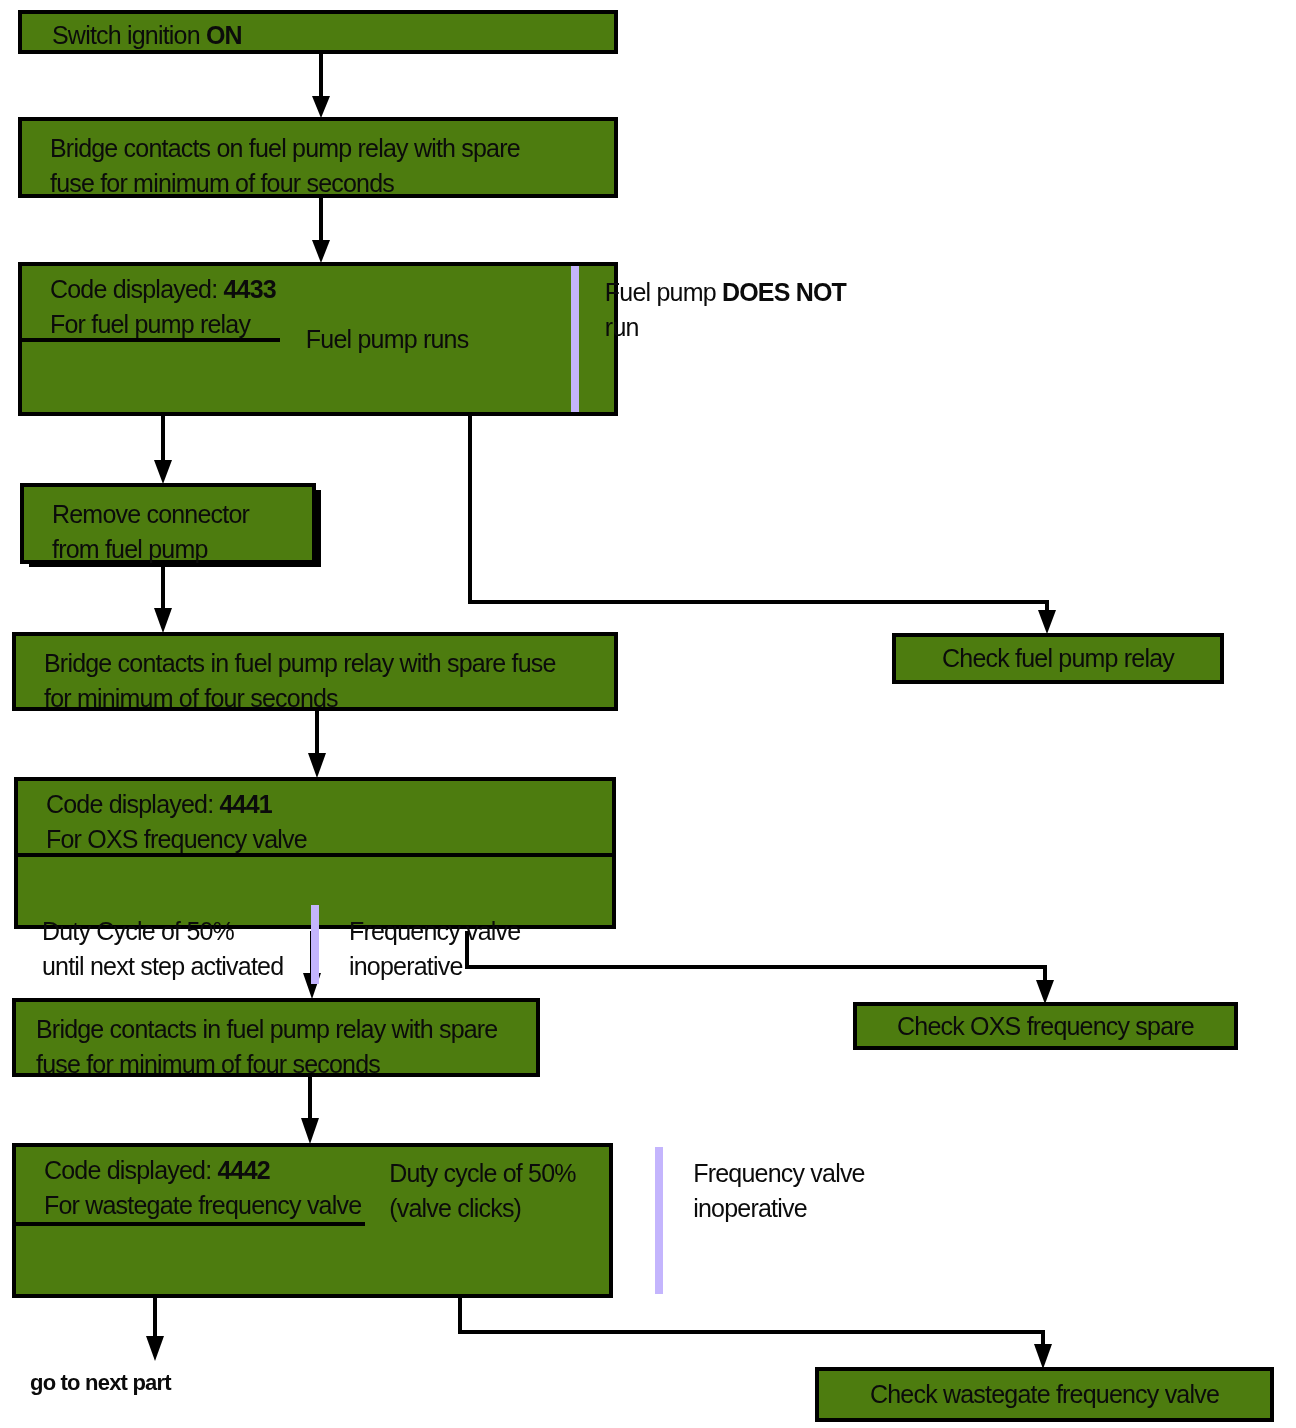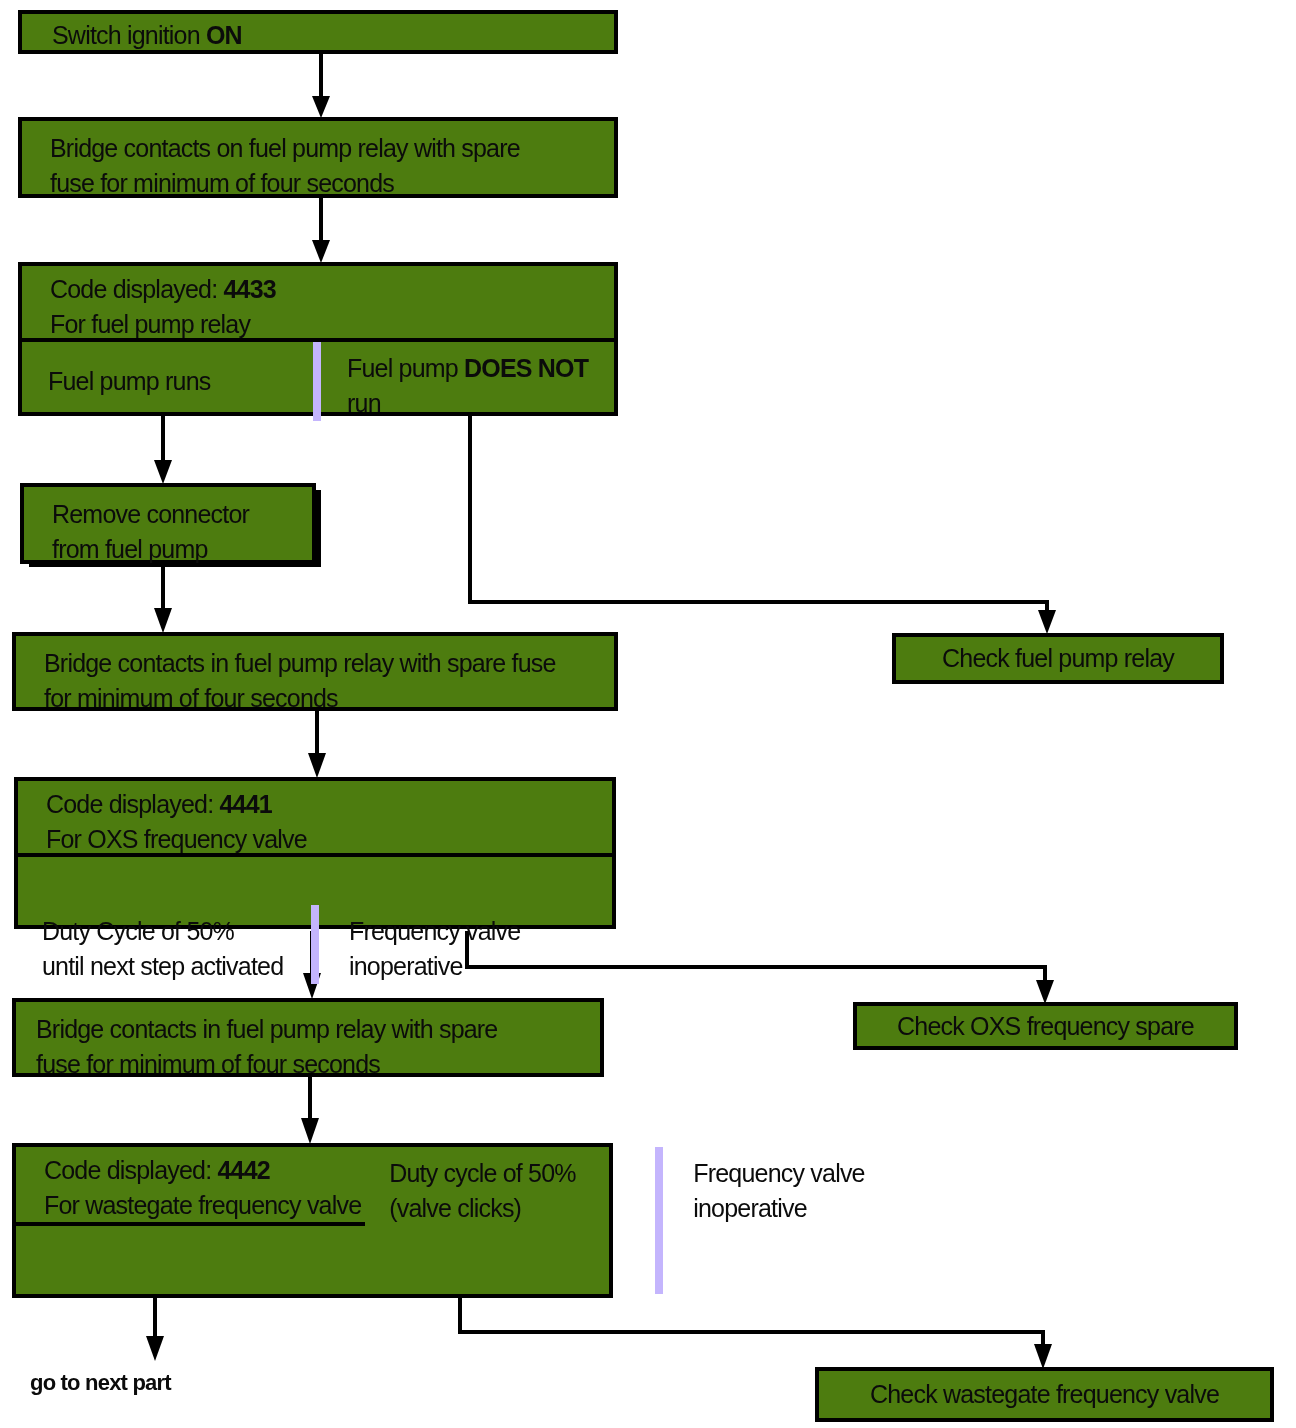--- a/index.html
+++ b/index.html
@@ -80,21 +80,21 @@
 
   <div class="box pad1" style="left:18px;top:10px;width:600px;height:44px;">
     <span class="l"><span>Switch ignition </span><b>ON</b></span>
   </div>
 
   <div class="box pad" style="left:18px;top:117px;width:600px;height:81px;">
     <span class="l">Bridge contacts on fuel pump relay with spare</span>
     <span class="l">fuse for minimum of four seconds</span>
   </div>
 
-  <div class="box" style="left:18px;top:262px;width:600px;height:154px;display:flex;flex-direction:column;">
+  <div class="box" style="left:18px;top:262px;width:600px;height:154px;display:flex;flex-direction:row;">
     <div class="row1" style="height:76px;">
       <span class="l"><span>Code displayed: </span><b>4433</b></span>
       <span class="l">For fuel pump relay</span>
     </div>
     <div class="row2" style="flex:1;">
       <div class="cell sep vcent" style="width:299px;padding-left:26px;">
         <span class="l">Fuel pump runs</span>
       </div>
       <div class="cell" style="flex:1;">
         <span class="l"><span>Fuel pump </span><b>DOES NOT</b></span>
@@ -127,21 +127,21 @@
         <span class="l">Duty Cycle of 50%</span>
         <span class="l">until next step activated</span>
       </div>
       <div class="cell" style="flex:1;padding-left:30px;">
         <span class="l">Frequency valve</span>
         <span class="l">inoperative</span>
       </div>
     </div>
   </div>
 
-  <div class="box pad" style="left:12px;top:998px;width:592px;height:79px;padding-left:20px;">
+  <div class="box pad" style="left:12px;top:998px;width:528px;height:79px;padding-left:20px;">
     <span class="l">Bridge contacts in fuel pump relay with spare</span>
     <span class="l">fuse for minimum of four seconds</span>
   </div>
 
   <div class="box center" style="left:853px;top:1002px;width:385px;height:48px;">
     <span>Check OXS frequency spare</span>
   </div>
 
   <div class="box" style="left:12px;top:1143px;width:601px;height:155px;display:flex;flex-direction:row;">
     <div class="row1" style="height:79px;">

